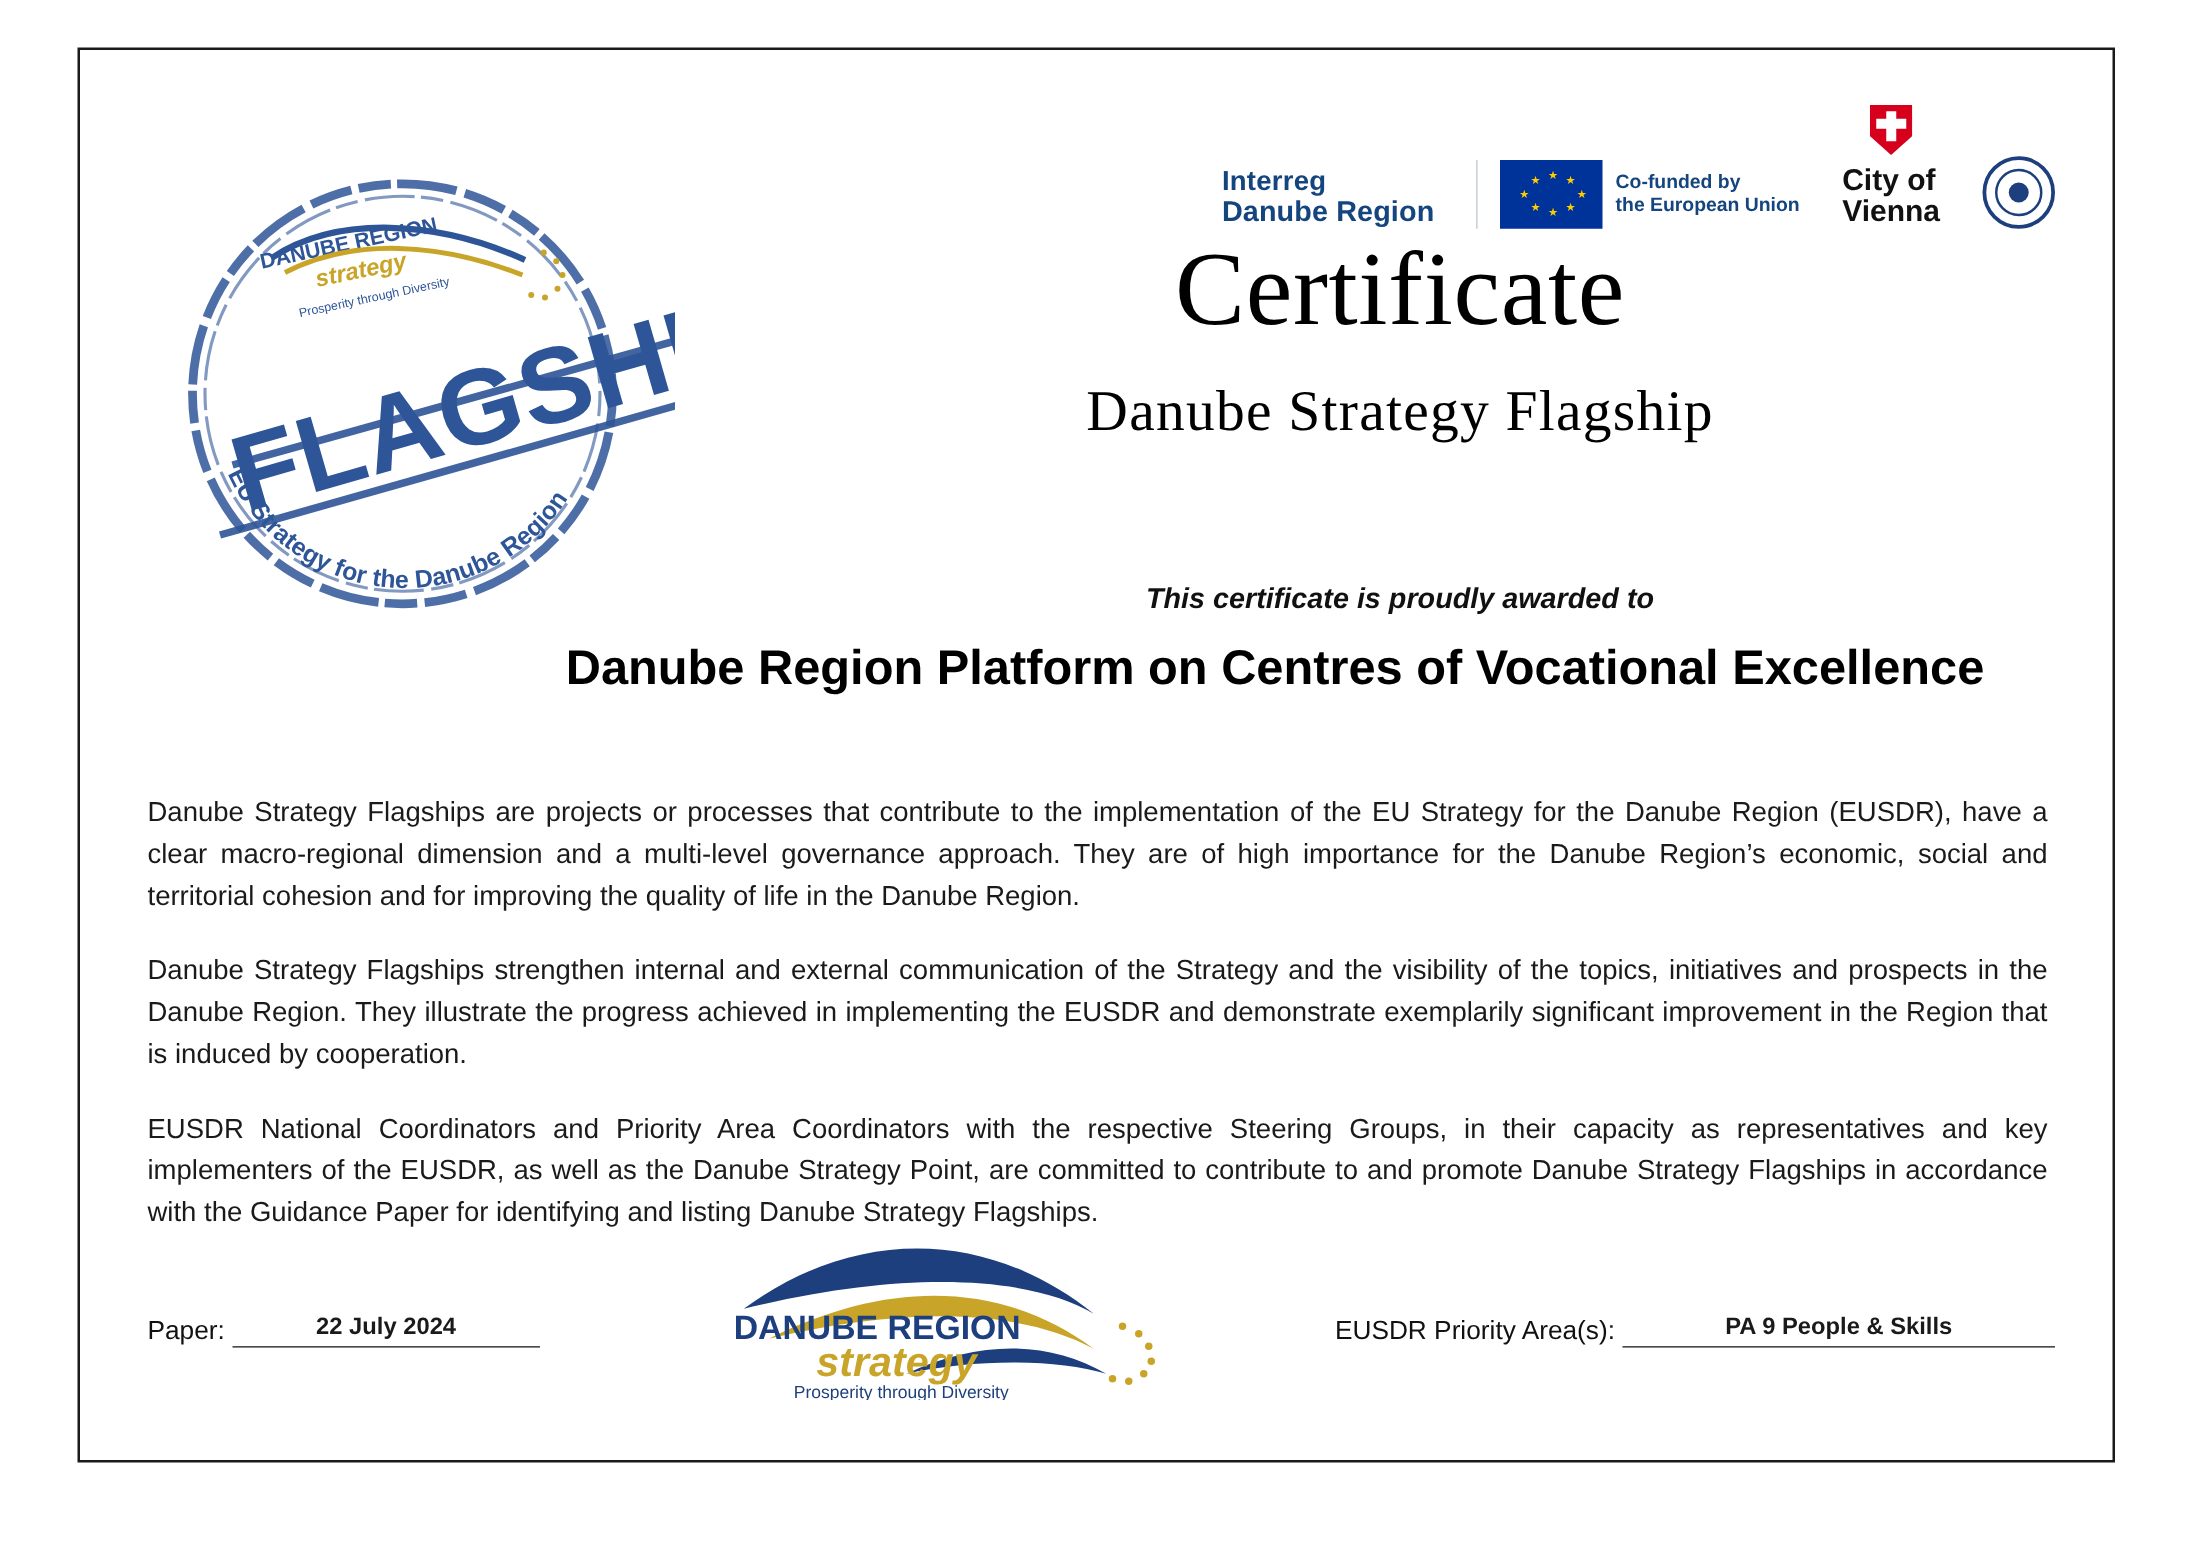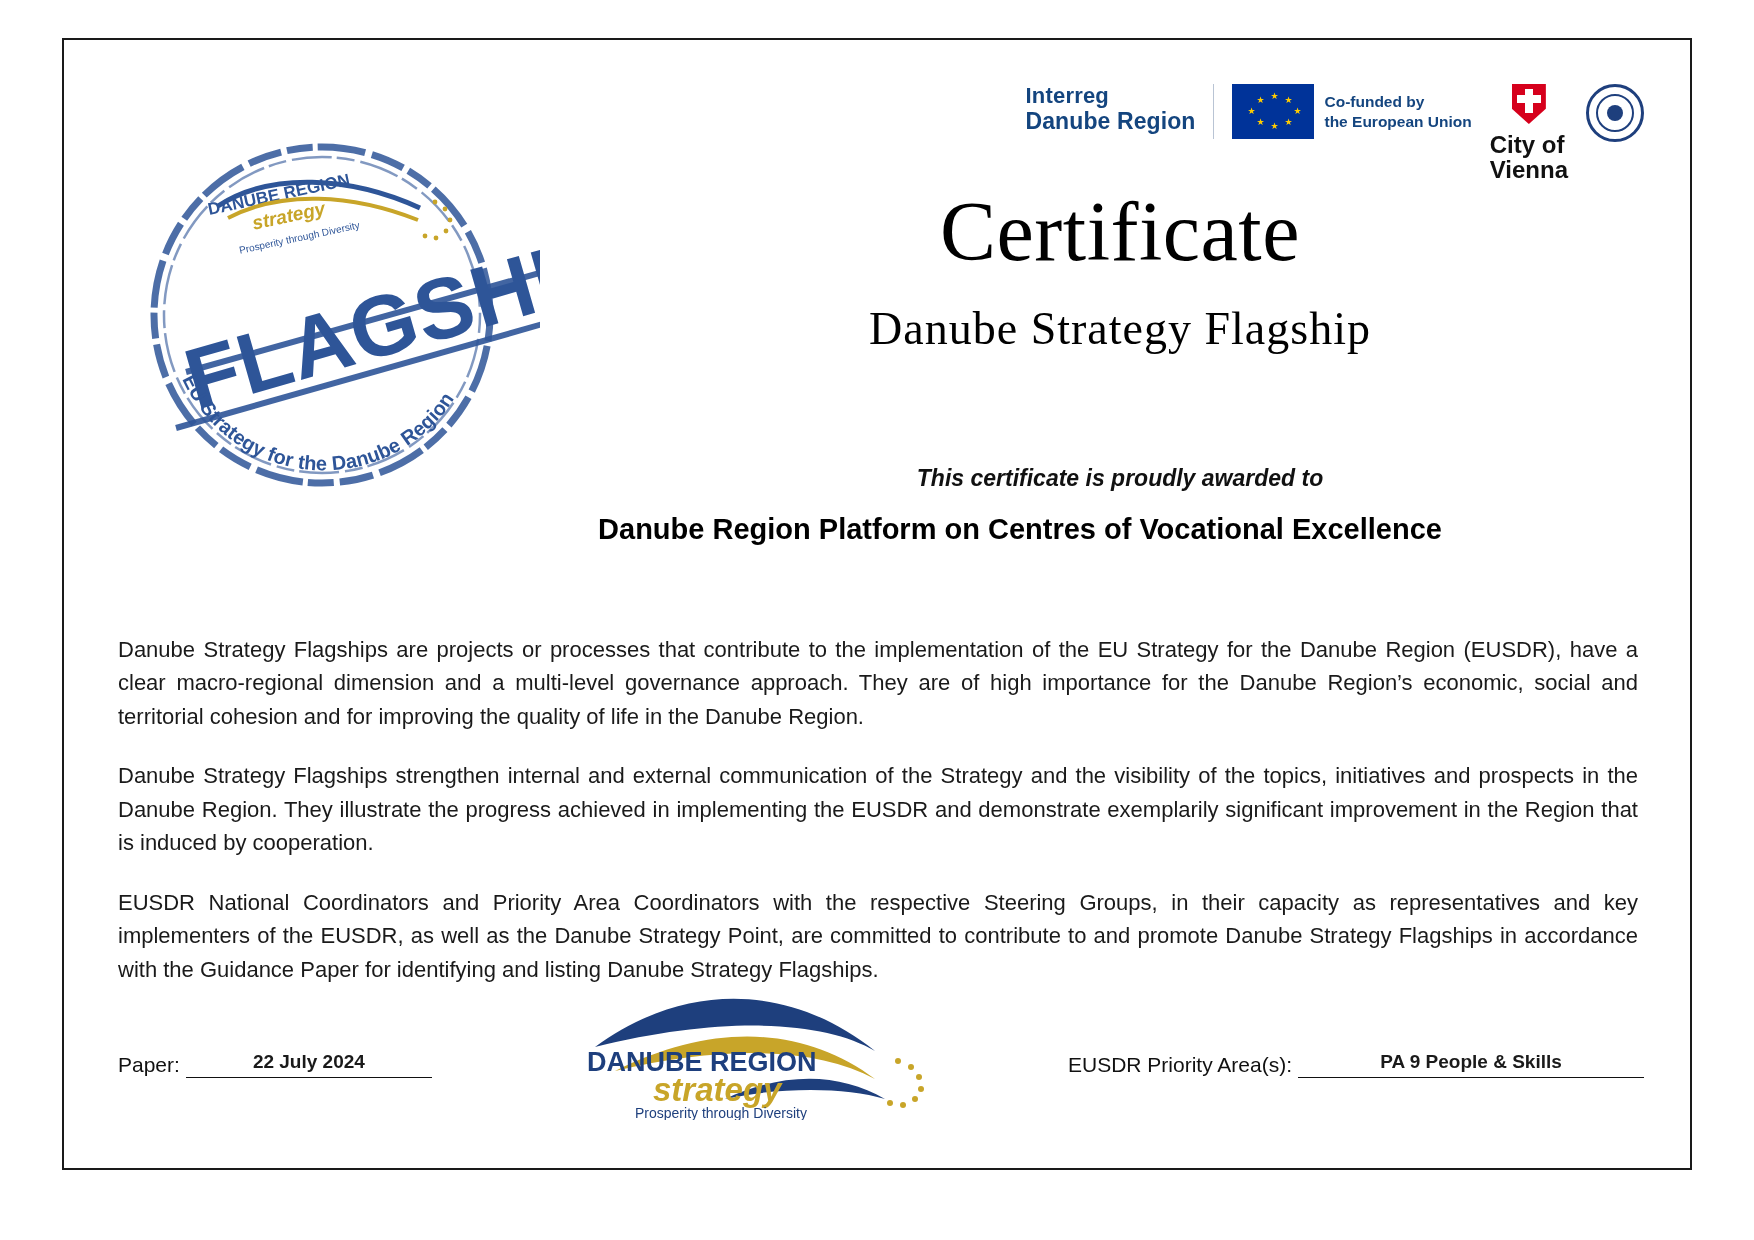--- a/index.html
+++ b/index.html
@@ -32,22 +32,22 @@
     border: 2px solid #1a1a1a;
     box-sizing: border-box;
   }
 
   
   .header-logos {
     position: absolute;
     top: 84px;
     right: 110px;
     display: flex;
-    align-items: flex-start;
-    gap: 18px;
+    align-items: flex-end;
+    gap: 34px;
   }
   .interreg {
     line-height: 1.12;
     color: #123a73;
     text-align: left;
     font-family: "Liberation Sans", sans-serif;
   }
   .interreg .l1 {
     font-size: 22px;
     font-weight: bold;
@@ -199,21 +199,21 @@
     font-style: italic;
     font-weight: bold;
     color: #111111;
   }
   .awardee {
     position: absolute;
     left: 420px;
     top: 513px;
     width: 1200px;
     text-align: center;
-    font-size: 29px;
+    font-size: 39px;
     font-weight: bold;
     color: #000000;
   }
 
   
   .body-text {
     position: absolute;
     left: 118px;
     top: 633px;
     width: 1520px;

